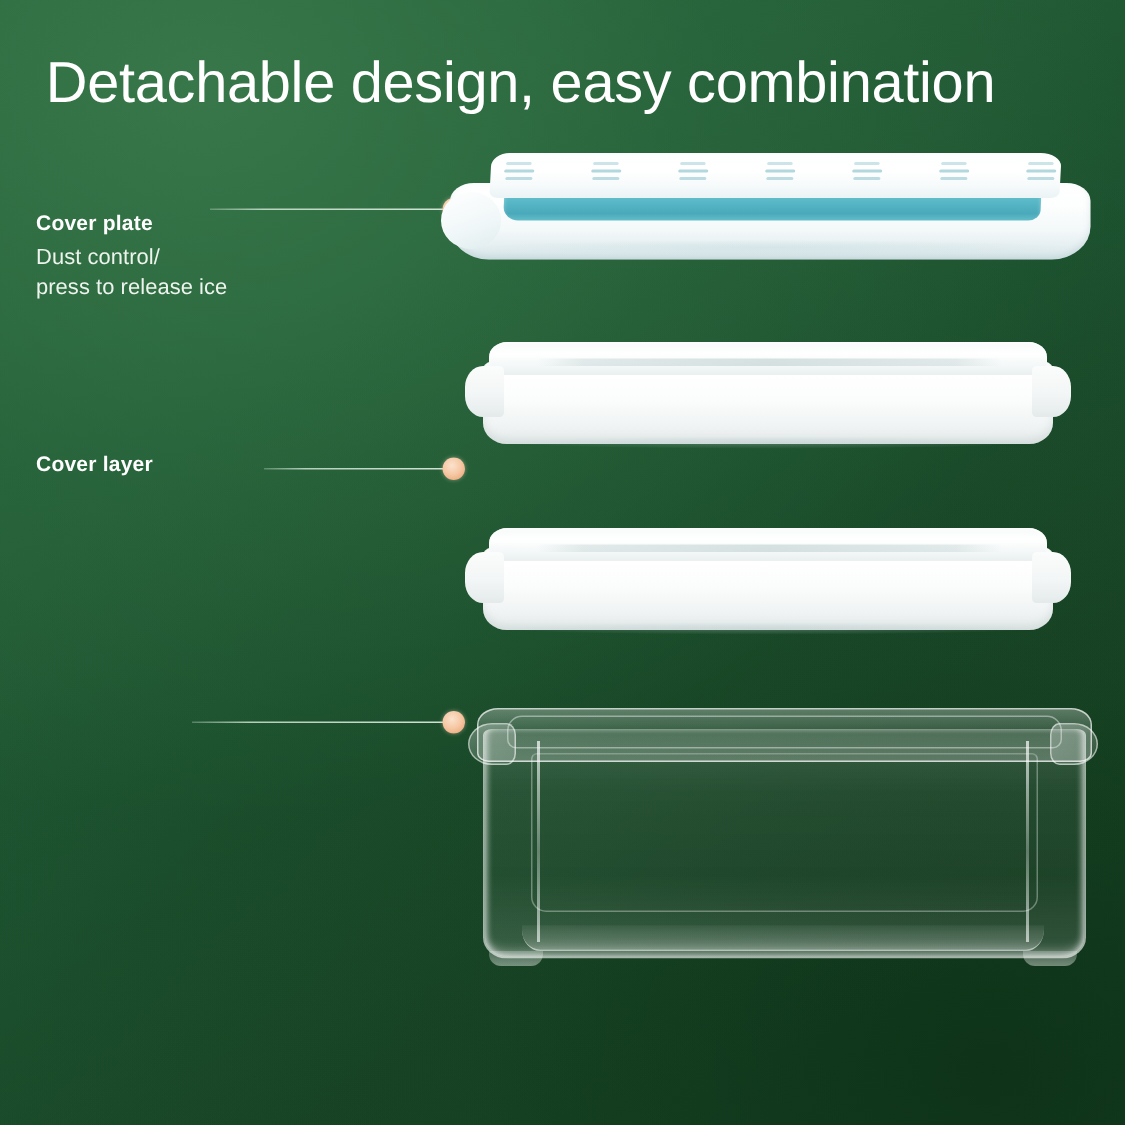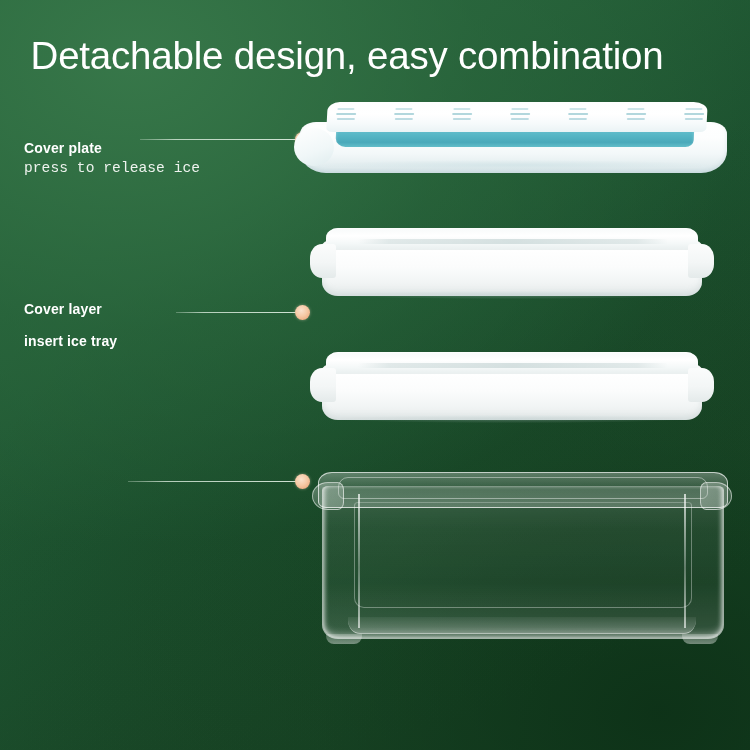--- a/index.html
+++ b/index.html
@@ -304,28 +304,28 @@
 </style>
 </head>
 <body>
 
 <div id="stage">
 
   <div class="title">Detachable design, easy combination</div>
 
   <div class="callout" style="left:24px; top:126px;">
     <div class="callout-title">Cover plate</div>
-    <div class="callout-sub" style="margin-top:1px;font-family:Liberation Mono, monospace;">press to release ice</div>
+    <div class="callout-sub">Dust control/</div>
+    <div class="callout-sub" style="margin-top:1px;">press to release ice</div>
   </div>
   <div class="leader" style="left:140px; top:139px; width:162px;"></div>
   <div class="dot" style="left:295px; top:132px;"></div>
 
   <div class="callout" style="left:24px; top:287px;">
     <div class="callout-title">Cover layer</div>
-    <div class="callout-title">insert ice tray</div>
   </div>
   <div class="leader" style="left:176px; top:312px; width:126px;"></div>
   <div class="dot" style="left:295px; top:305px;"></div>
 
   <div class="leader" style="left:128px; top:481px; width:174px;"></div>
   <div class="dot" style="left:295px; top:474px;"></div>
 
   <div class="cover">
     <div class="cover-skirt"></div>
     <div class="cover-teal"></div>

